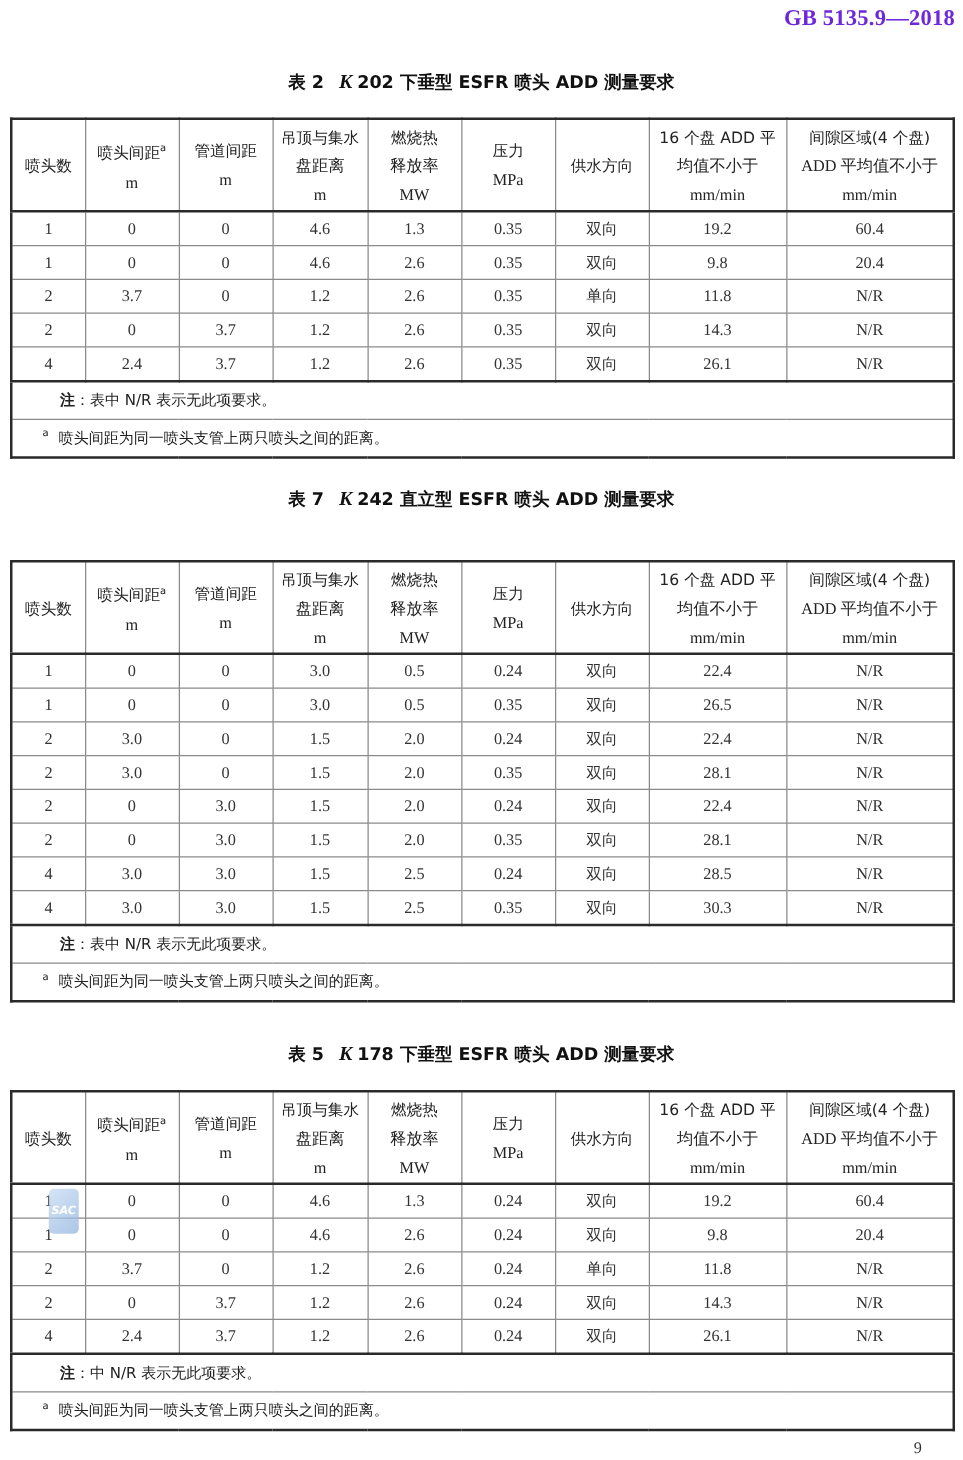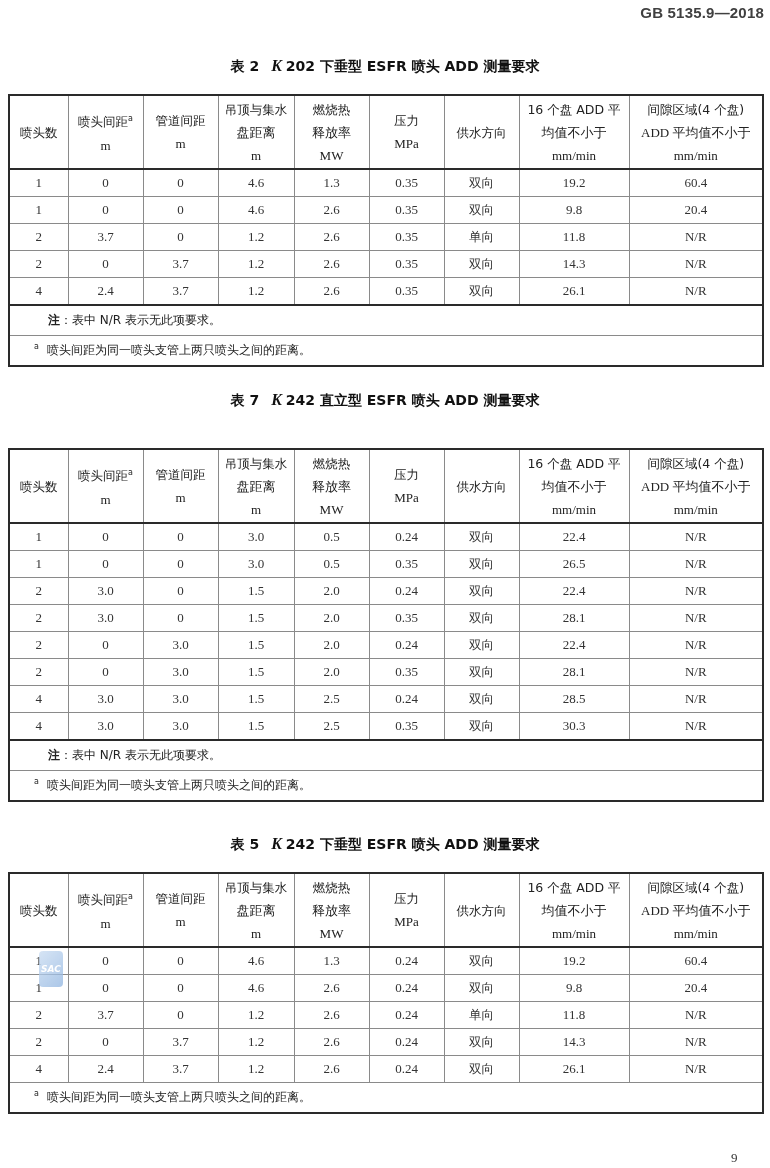--- a/index.html
+++ b/index.html
@@ -1,19 +1,19 @@
 <!DOCTYPE html>
 <html><head>
 <meta charset="utf-8">
 <style>
   html, body { margin:0; padding:0; background:#ffffff; }
   body { width:770px; height:1168px; position:relative; overflow:hidden;
          font-family:"DejaVu Serif","Liberation Serif",serif; color:#222; }
-  .std-code { position:absolute; top:4px; right:6px; font-family:Liberation Sans, sans-serif;
-              font-size:15px; font-weight:bold; letter-spacing:0.2px; color:#404040; }
+  .std-code { position:absolute; top:4px; right:6px; font-family:Liberation Serif, serif;
+              font-size:18px; font-weight:bold; letter-spacing:0.2px; color:#6d28d9; }
   .caption { position:absolute; left:0; width:770px; text-align:center;
              font-family:"DejaVu Sans","Liberation Sans",sans-serif; font-size:14px; font-weight:bold; color:#111; }
   .caption .k { font-family:"Liberation Serif",serif; font-style:italic; font-size:16px; margin:0 4px 0 12px; }
   table.spec { position:absolute; left:8px; width:754px; border-collapse:collapse; table-layout:fixed;
                border:2px solid #2a2a2a; }
   table.spec td, table.spec th { border:1px solid #8a8a8a; text-align:center; vertical-align:middle;
                padding:0; font-weight:normal; font-size:12px; color:#333; }
   table.spec thead th { font-family:"DejaVu Sans","Liberation Sans",sans-serif; font-size:12.5px; line-height:23px; color:#222; }
   table.spec thead tr { border-bottom:2px solid #2a2a2a; }
   table.spec thead th .u { font-family:"Liberation Serif",serif; font-size:13px; }
@@ -310,21 +310,21 @@
       <tr class="first">
         <td colspan="9"><span class="note-lbl">注</span><span>：表中 N/R 表示无此项要求。</span></td>
       </tr>
       <tr>
         <td colspan="9"><span class="sup">a</span><span>喷头间距为同一喷头支管上两只喷头之间的距离。</span></td>
       </tr>
     </tfoot>
   </table>
 
 <div class="caption" style="top:835px;">
-  <span>表 5</span><span class="k">K</span><span>242 下垂型 ESFR 喷头 ADD 测量要求</span>
+  <span>表 5</span><span class="k">K</span><span>178 下垂型 ESFR 喷头 ADD 测量要求</span>
 </div>
 <table class="spec" id="t2" style="top:872px;">
     <colgroup>
       <col style="width:59px">
       <col style="width:75px">
       <col style="width:75px">
       <col style="width:76px">
       <col style="width:75px">
       <col style="width:75px">
       <col style="width:75px">
@@ -424,20 +424,23 @@
         <td>3.7</td>
         <td>1.2</td>
         <td>2.6</td>
         <td>0.24</td>
         <td class="cn">双向</td>
         <td>26.1</td>
         <td>N/R</td>
       </tr>
     </tbody>
     <tfoot>
+      <tr class="first">
+        <td colspan="9"><span class="note-lbl">注</span><span>：中 N/R 表示无此项要求。</span></td>
+      </tr>
       <tr>
         <td colspan="9"><span class="sup">a</span><span>喷头间距为同一喷头支管上两只喷头之间的距离。</span></td>
       </tr>
     </tfoot>
   </table>
 
 <div class="watermark" style="left:39px;top:951px;">SAC</div>
 
 <div class="page-num">9</div>
 

